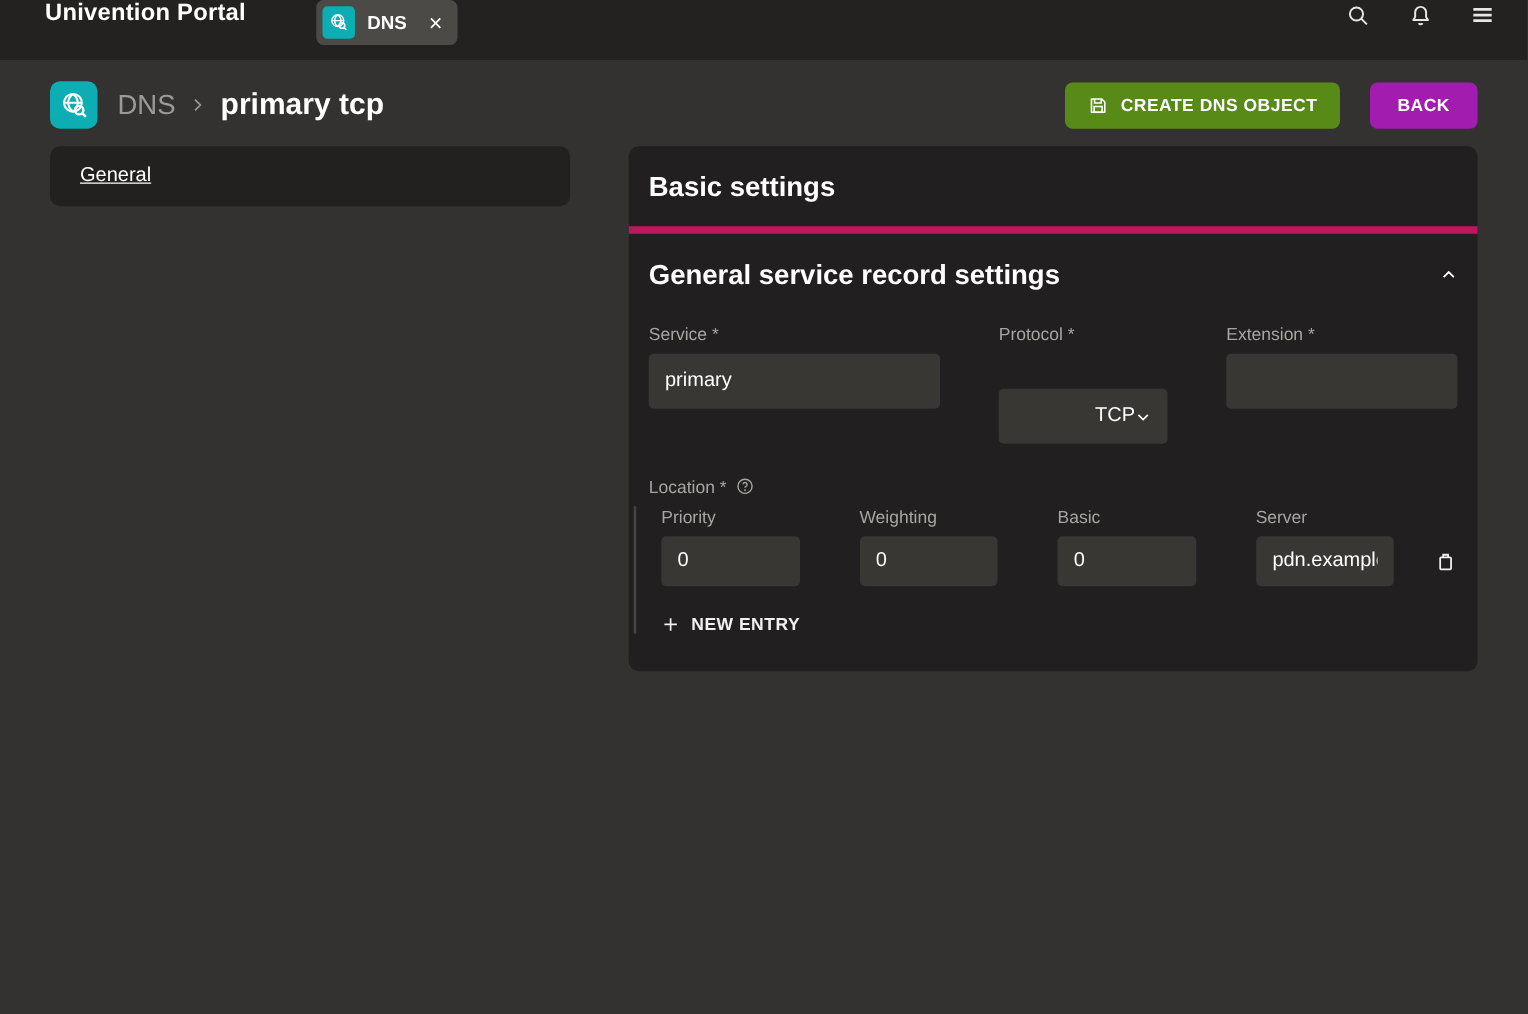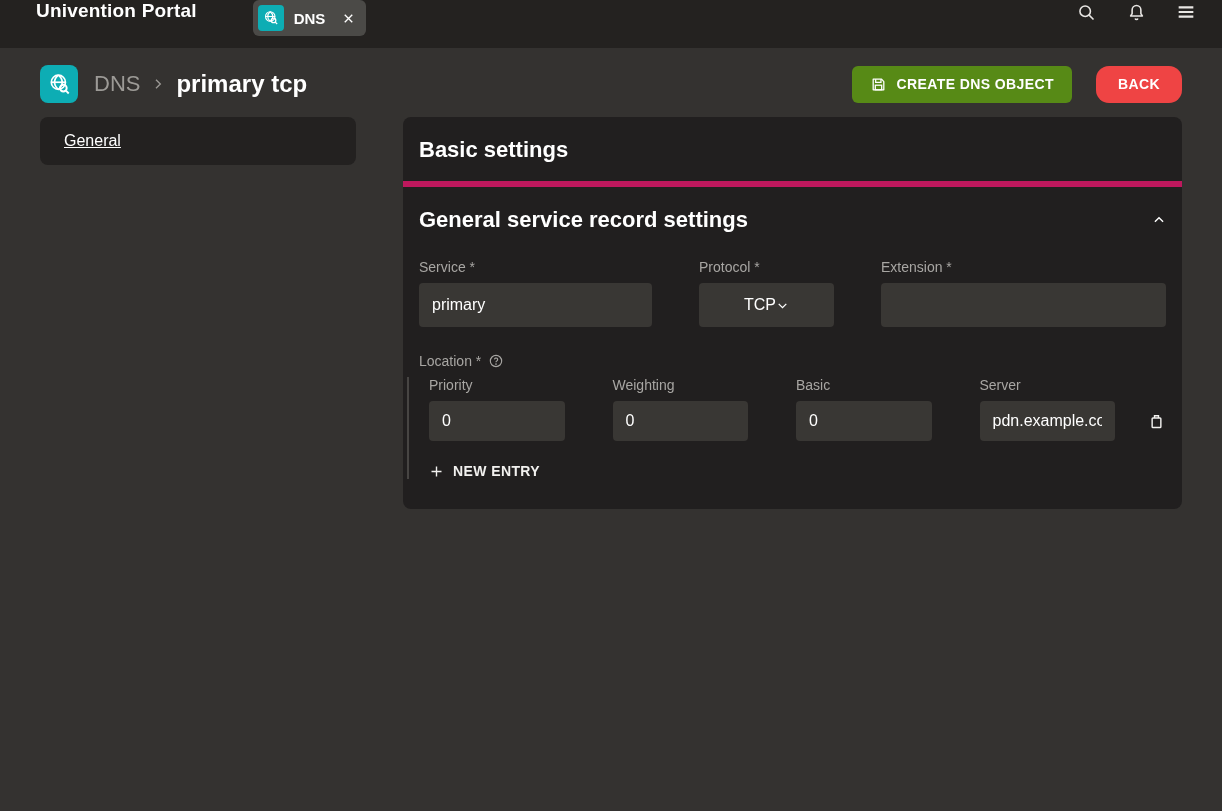--- a/index.html
+++ b/index.html
@@ -70,31 +70,31 @@
     font-weight: 700;
     letter-spacing: .4px;
     color: #ffffff;
     display: flex;
     align-items: center;
     gap: 10px;
     cursor: pointer;
     padding: 0 18px;
   }
   .btn-primary { background: #578a16; }
-  .btn-secondary { background: #ef4444; padding: 0 22px; border-radius: 13px; }
+  .btn-secondary { background: #a21caf; padding: 0 22px; }
 
   
   .content {
     display: flex;
     align-items: flex-start;
     padding: 0 40px;
     gap: 47px;
   }
   .side-card {
-    width: 316px;
+    width: 416px;
     flex: none;
     background: #232120;
     border-radius: 8px;
     padding: 15px 24px;
   }
   .side-link {
     font-size: 16px;
     color: #ffffff;
     text-decoration: underline;
     cursor: pointer;
@@ -142,24 +142,25 @@
   .w-extension { width: 320px; }
   .w-small { width: 71px; }
   .w-server { width: 270px; }
 
   .select {
     background: #393734;
     border-radius: 4px;
     height: 44px;
     display: flex;
     align-items: center;
-    justify-content: center;
+    justify-content: flex-end;
     padding: 0 13px;
     font-size: 16px;
     cursor: pointer;
+    margin-top: 28px;
   }
 
   .multi-group {
     margin-top: 4px;
     margin-left: -12px;
     border-left: 2px solid #474543;
     padding-left: 20px;
   }
   .multi-group input.text-input { height: 40px; }
   .loc-label { margin-top: 26px; }

